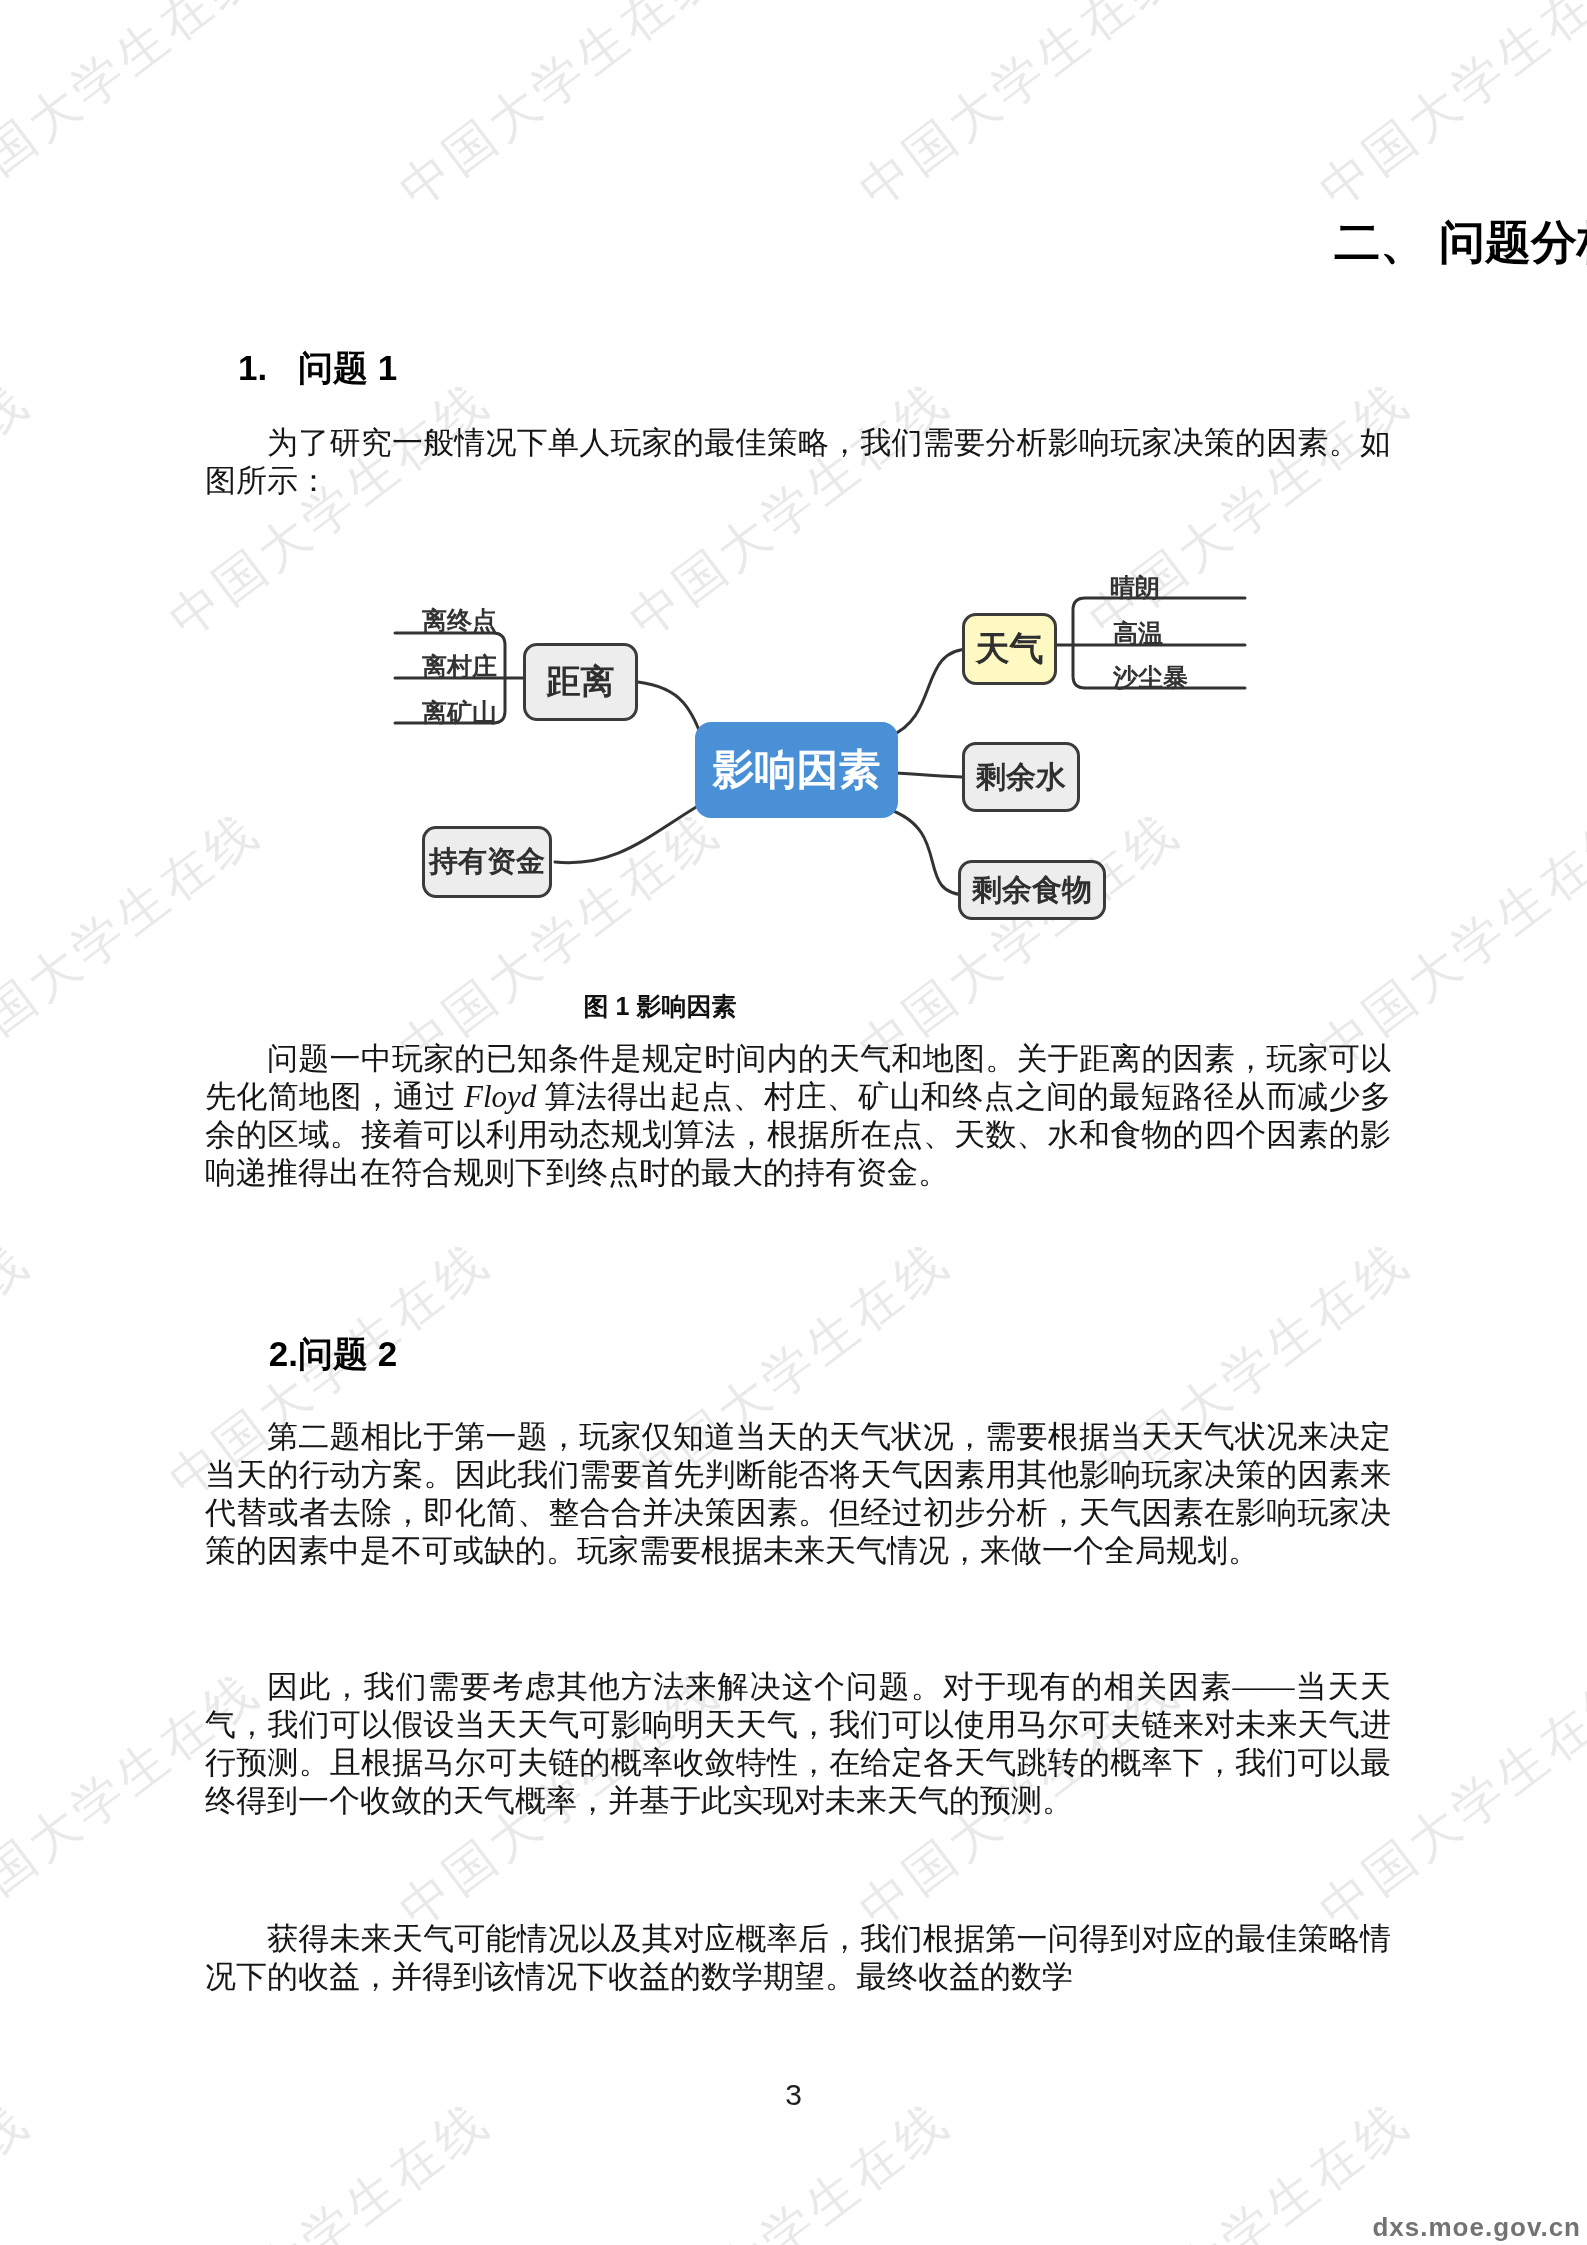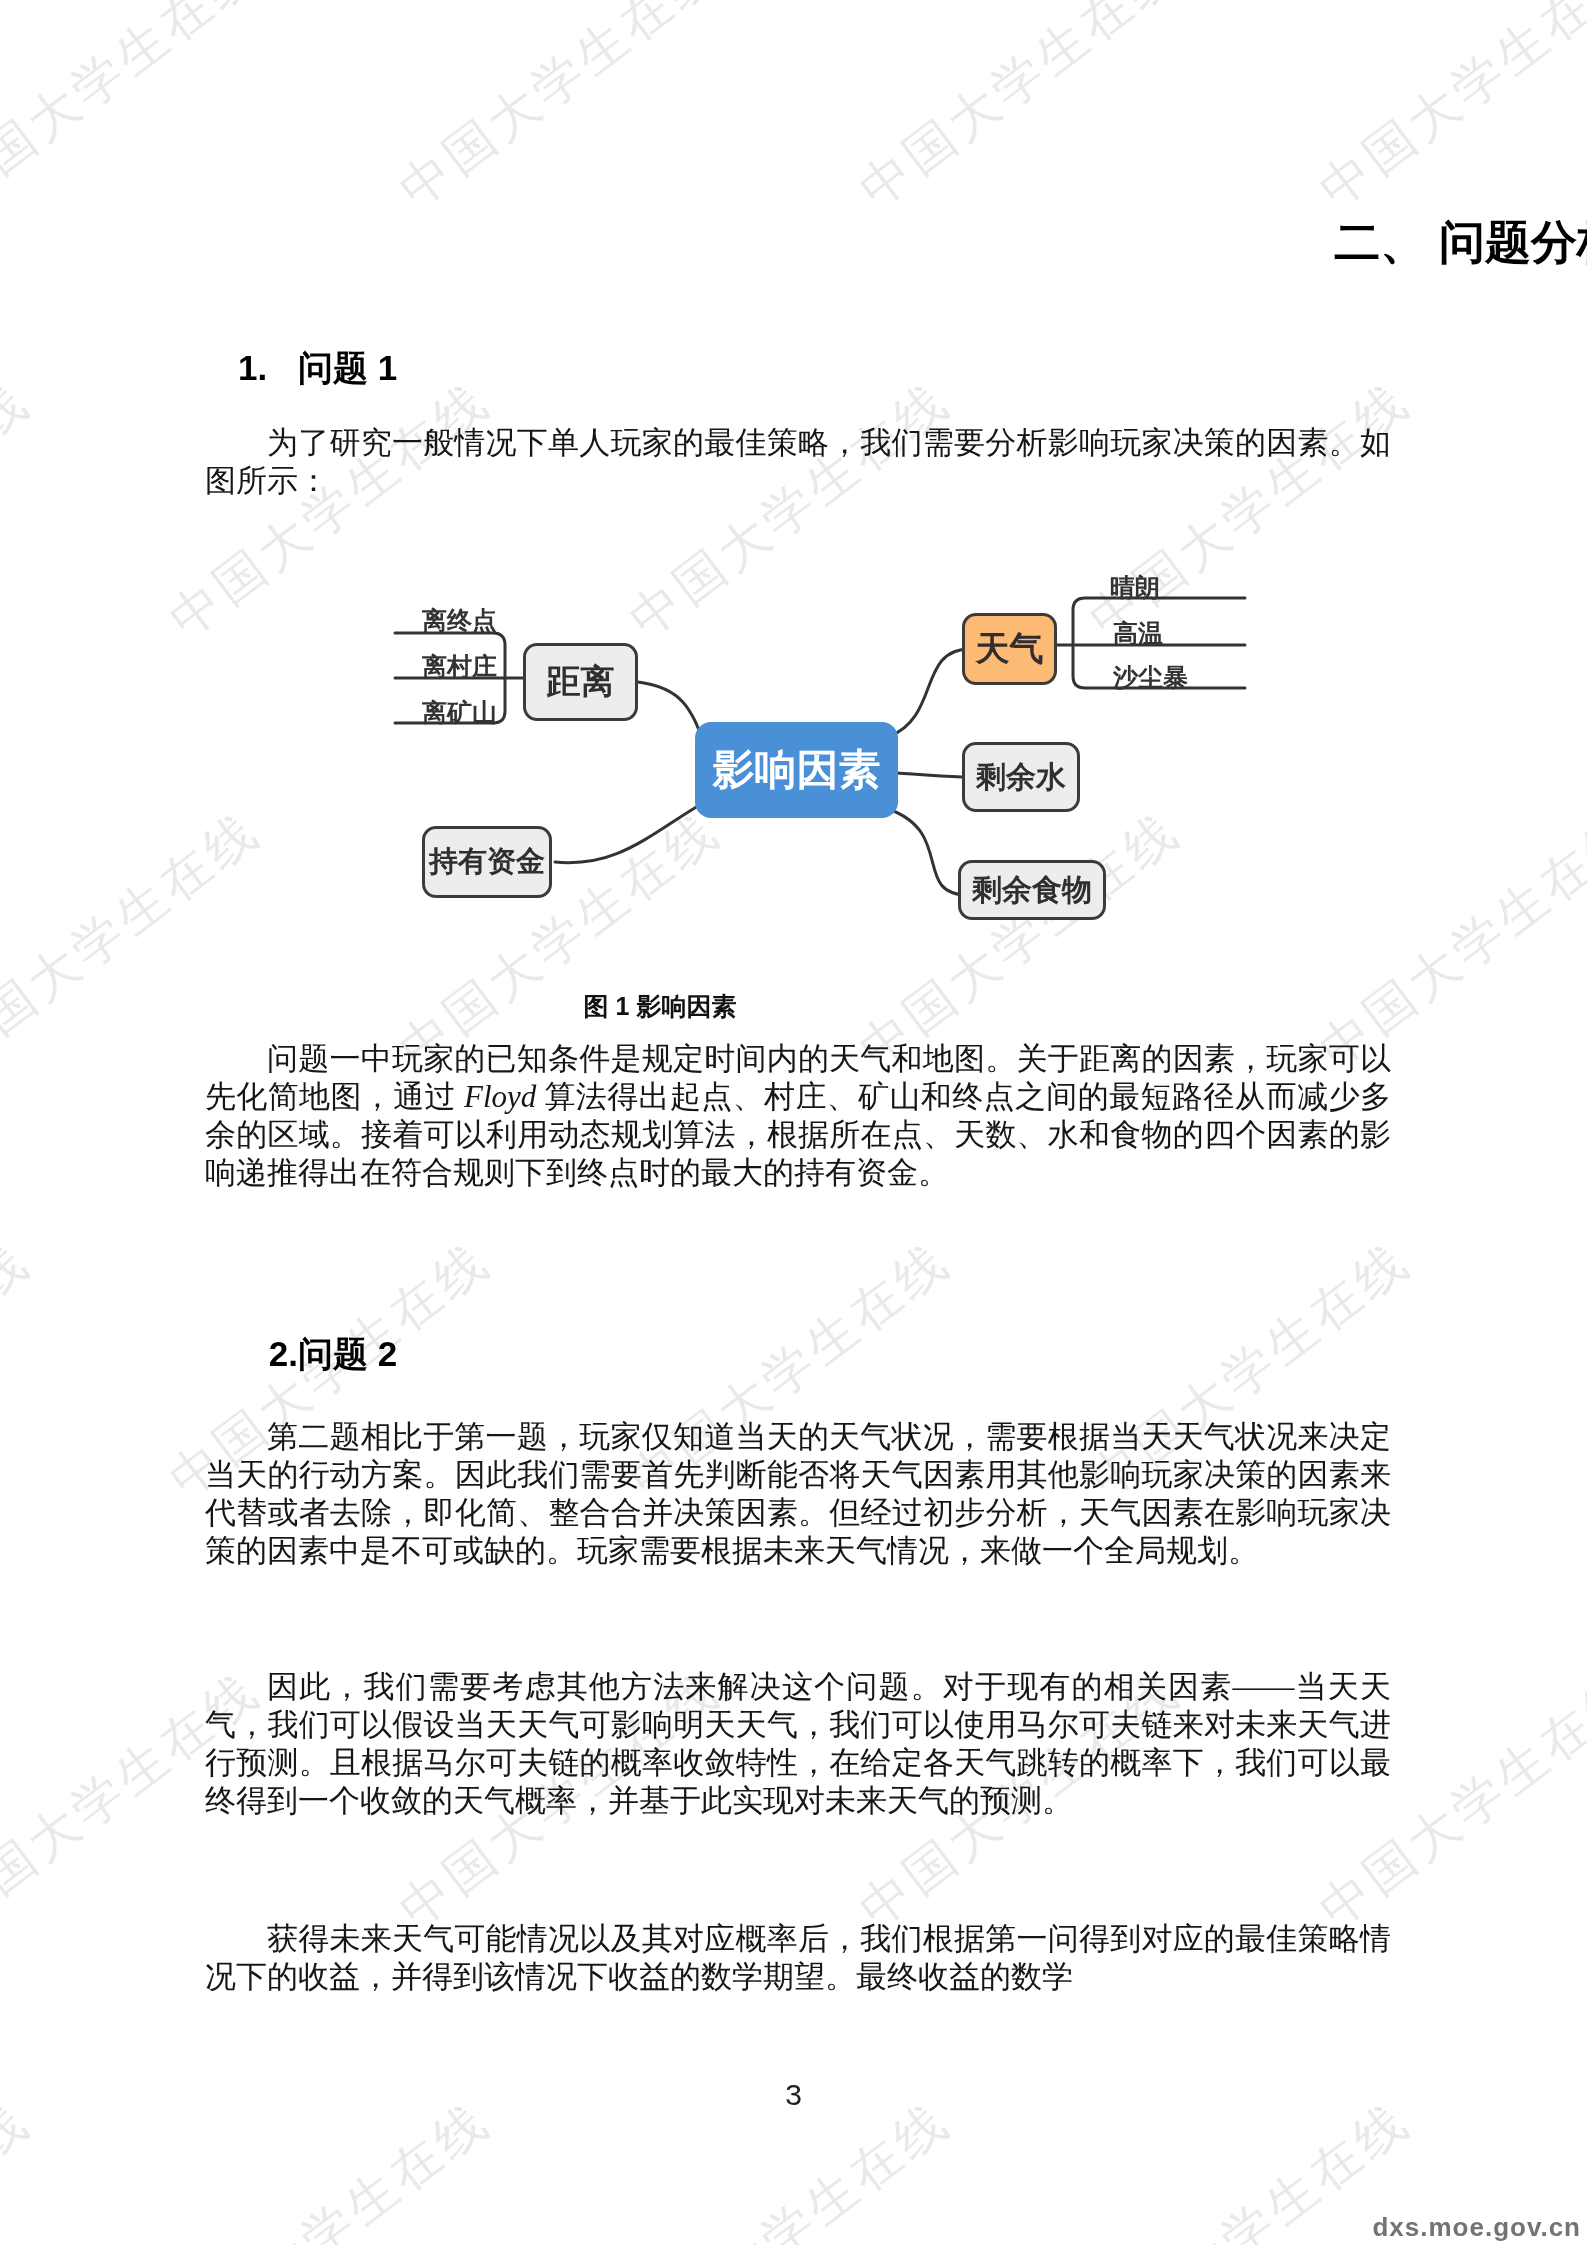--- a/index.html
+++ b/index.html
@@ -129,21 +129,21 @@
       <div class="leaf" style="left:62px;top:44px;">离终点</div>
       <div class="leaf" style="left:62px;top:90px;">离村庄</div>
       <div class="leaf" style="left:62px;top:136px;">离矿山</div>
 
       <div class="leaf" style="left:750px;top:11px;">晴朗</div>
       <div class="leaf" style="left:753px;top:57px;">高温</div>
       <div class="leaf" style="left:753px;top:101px;">沙尘暴</div>
 
       <div class="node" style="left: 183px; top: 83px; width: 115px; height: 78px; font-size: 34px; background: rgb(237, 237, 237); border-color: rgb(59, 59, 59);">距离</div>
       <div class="node" style="left: 82px; top: 266px; width: 130px; height: 72px; font-size: 29px; background: rgb(237, 237, 237); border-color: rgb(59, 59, 59);">持有资金</div>
-      <div class="node" style="left: 622px; top: 53px; width: 95px; height: 72px; font-size: 34px; background: #fdba74; border-color: rgb(59, 59, 59);">天气</div>
+      <div class="node" style="left: 622px; top: 53px; width: 95px; height: 72px; font-size: 34px; background: #fef9c3; border-color: rgb(59, 59, 59);">天气</div>
       <div class="node" style="left: 622px; top: 182px; width: 118px; height: 70px; font-size: 30px; background: rgb(237, 237, 237); border-color: rgb(59, 59, 59);">剩余水</div>
       <div class="node" style="left: 618px; top: 300px; width: 148px; height: 60px; font-size: 30px; background: rgb(237, 237, 237); border-color: rgb(59, 59, 59);">剩余食物</div>
 
       <div class="node root" style="left: 355px; top: 162px; width: 203px; height: 96px; font-size: 42px; background: rgb(74, 144, 214); color: rgb(255, 255, 255);">影响因素</div>
     </div>
 
     <div class="fig-caption">图 1 影响因素</div>
 
     <div class="para" style="top:1040px;">
       <span>问题一中玩家的已知条件是规定时间内的天气和地图。关于距离的因素，玩家可以先化简地图，通过 </span><span class="it">Floyd</span><span> 算法得出起点、村庄、矿山和终点之间的最短路径从而减少多余的区域。接着可以利用动态规划算法，根据所在点、天数、水和食物的四个因素的影响递推得出在符合规则下到终点时的最大的持有资金。</span>

